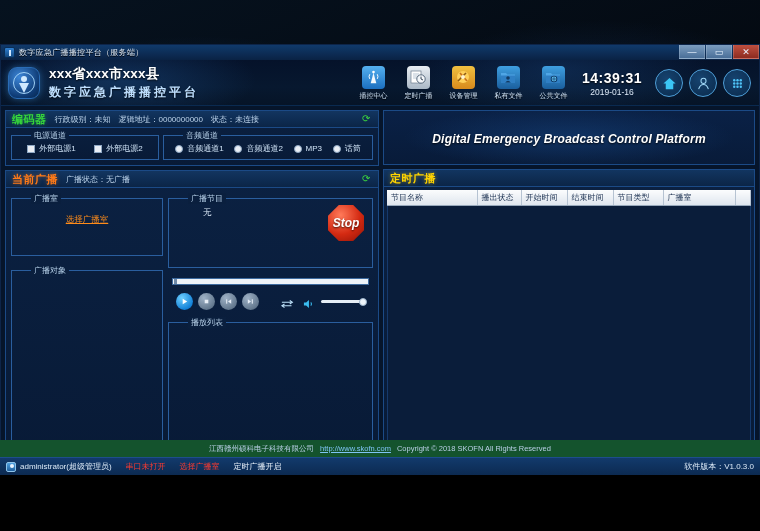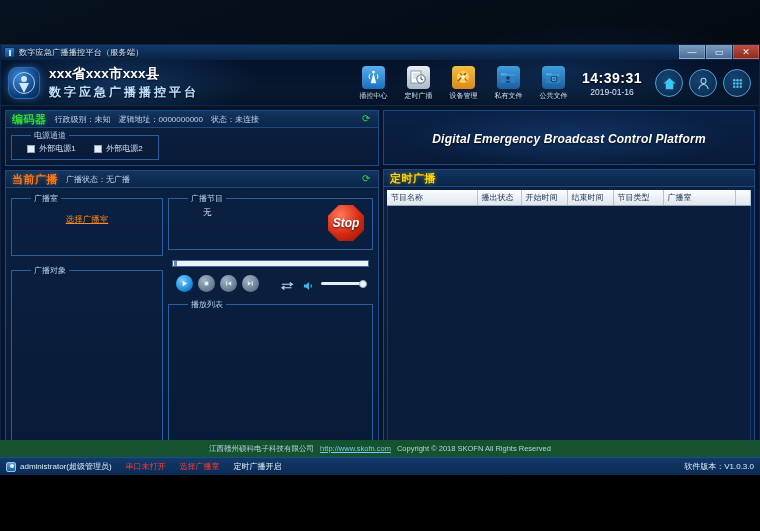--- a/index.html
+++ b/index.html
@@ -193,21 +193,21 @@
   .cb-body { flex: 1; display: flex; padding: 6px 5px 5px; gap: 5px; }
   .cb-left  { width: 152px; display: flex; flex-direction: column; gap: 10px; }
   .cb-right { flex: 1; display: flex; flex-direction: column; gap: 6px; }
   .gbox-fill { display: flex; flex-direction: column; }
   .room-box { height: 58px; }
   .room-link {
     display: block; text-align: center; margin-top: 8px;
     color: #ff8c1a; font-size: 8.5px; text-decoration: underline; cursor: pointer;
   }
   .target-box { flex: 1; }
-  .prog-box { height: 52px; position: relative; }
+  .prog-box { height: 70px; position: relative; }
   .prog-none { font-size: 8.5px; color: #d8e6f5; margin-left: 28px; margin-top: 1px; }
   .stop-sign {
     position: absolute; right: 8px; top: 6px;
     width: 36px; height: 36px;
     background: radial-gradient(circle at 35% 28%, #ff7a5a, #d42a12 55%, #8e1206);
     clip-path: polygon(30% 0,70% 0,100% 30%,100% 70%,70% 100%,30% 100%,0 70%,0 30%);
     display: flex; align-items: center; justify-content: center;
     font-size: 12px; font-weight: bold; color: #fff; font-style: italic;
     text-shadow: 0 1px 2px rgba(0,0,0,.7); cursor: pointer;
   }
@@ -444,20 +444,41 @@
             <div class="gbox gbox-power">
               <span class="gtitle">电源通道</span>
               <div class="optrow" style="justify-content:space-around;">
                 <label class="opt">
                   <span class="chk"></span>
                   <span>外部电源1</span>
                 </label>
                 <label class="opt">
                   <span class="chk"></span>
                   <span>外部电源2</span>
+                </label>
+              </div>
+            </div>
+            <div class="gbox gbox-audio">
+              <span class="gtitle">音频通道</span>
+              <div class="optrow" style="justify-content:space-around;">
+                <label class="opt">
+                  <span class="rad"></span>
+                  <span>音频通道1</span>
+                </label>
+                <label class="opt">
+                  <span class="rad"></span>
+                  <span>音频通道2</span>
+                </label>
+                <label class="opt">
+                  <span class="rad"></span>
+                  <span>MP3</span>
+                </label>
+                <label class="opt">
+                  <span class="rad"></span>
+                  <span>话筒</span>
                 </label>
               </div>
             </div>
           </div>
         </div>
       </div>
 
       <div class="panel cb-panel">
         <div class="panel-hdr">
           <span class="panel-title t-orange">当前广播</span>

